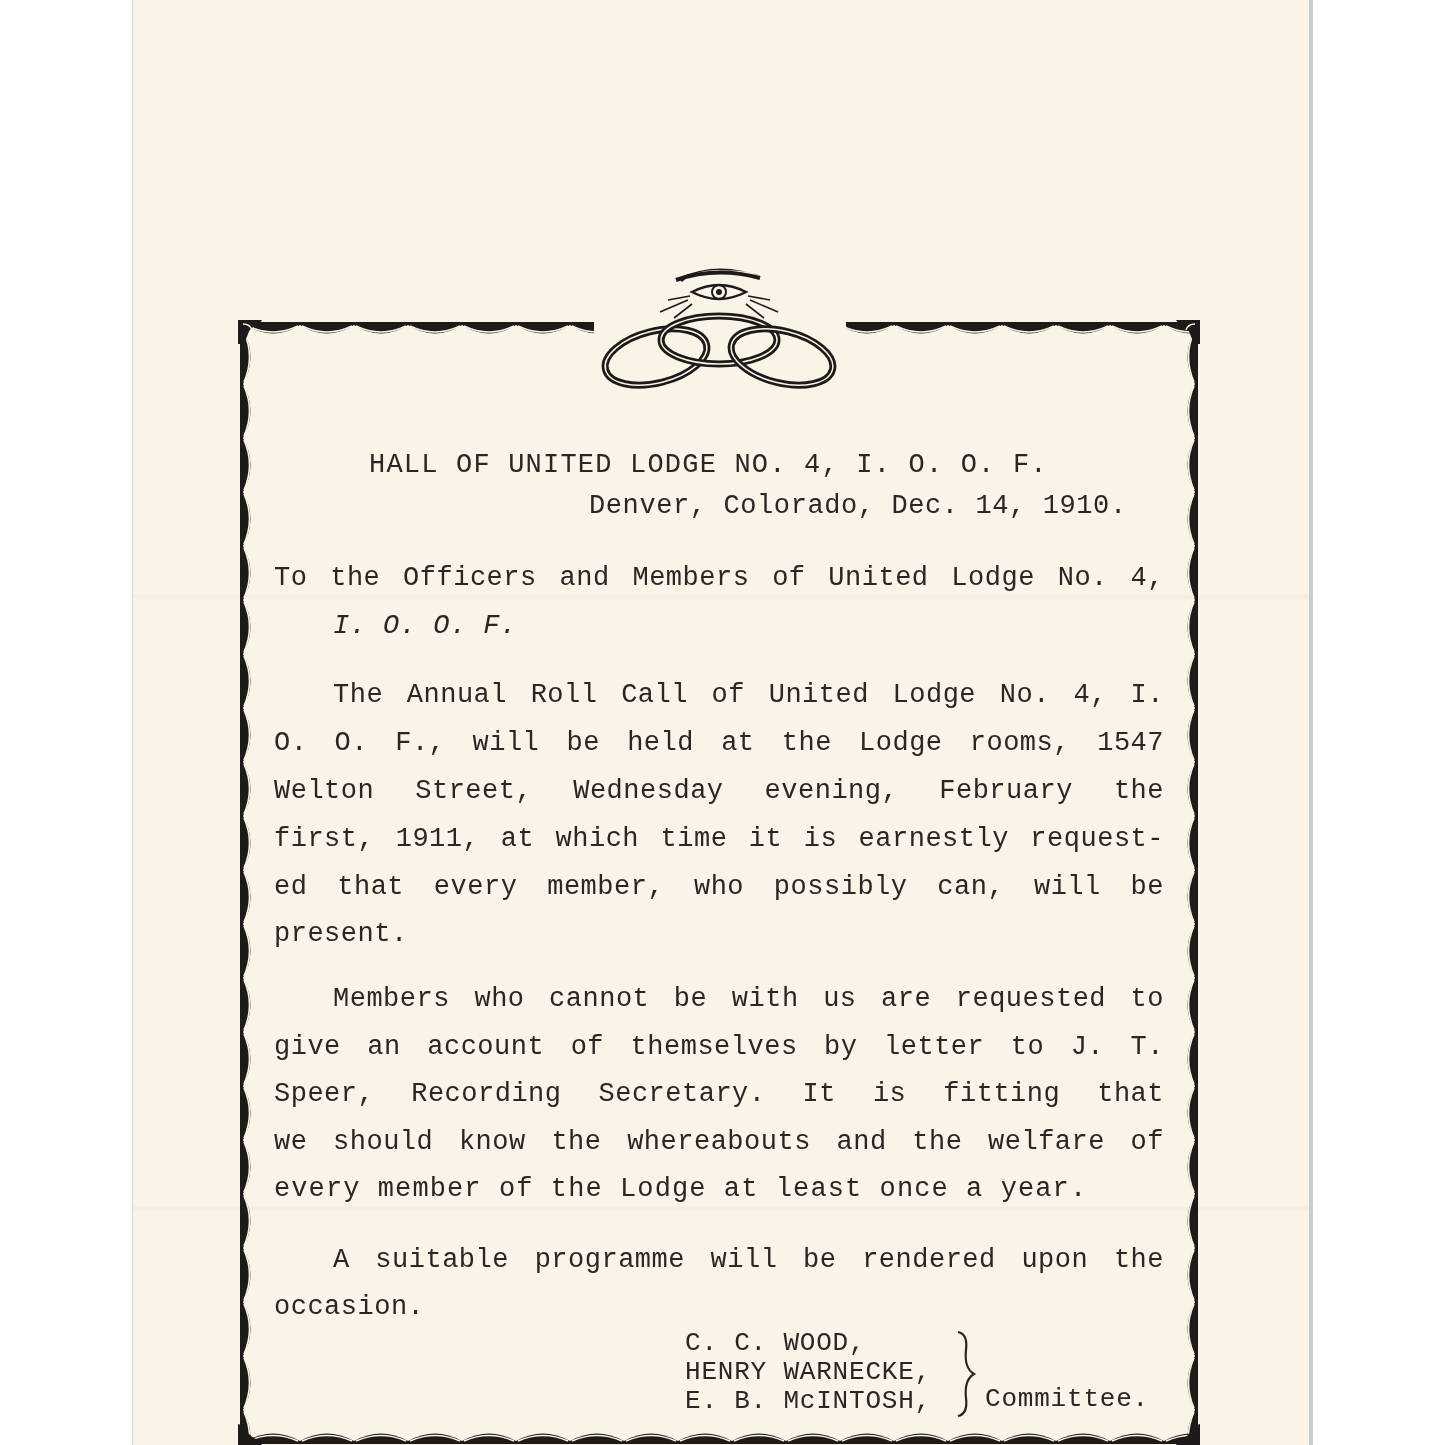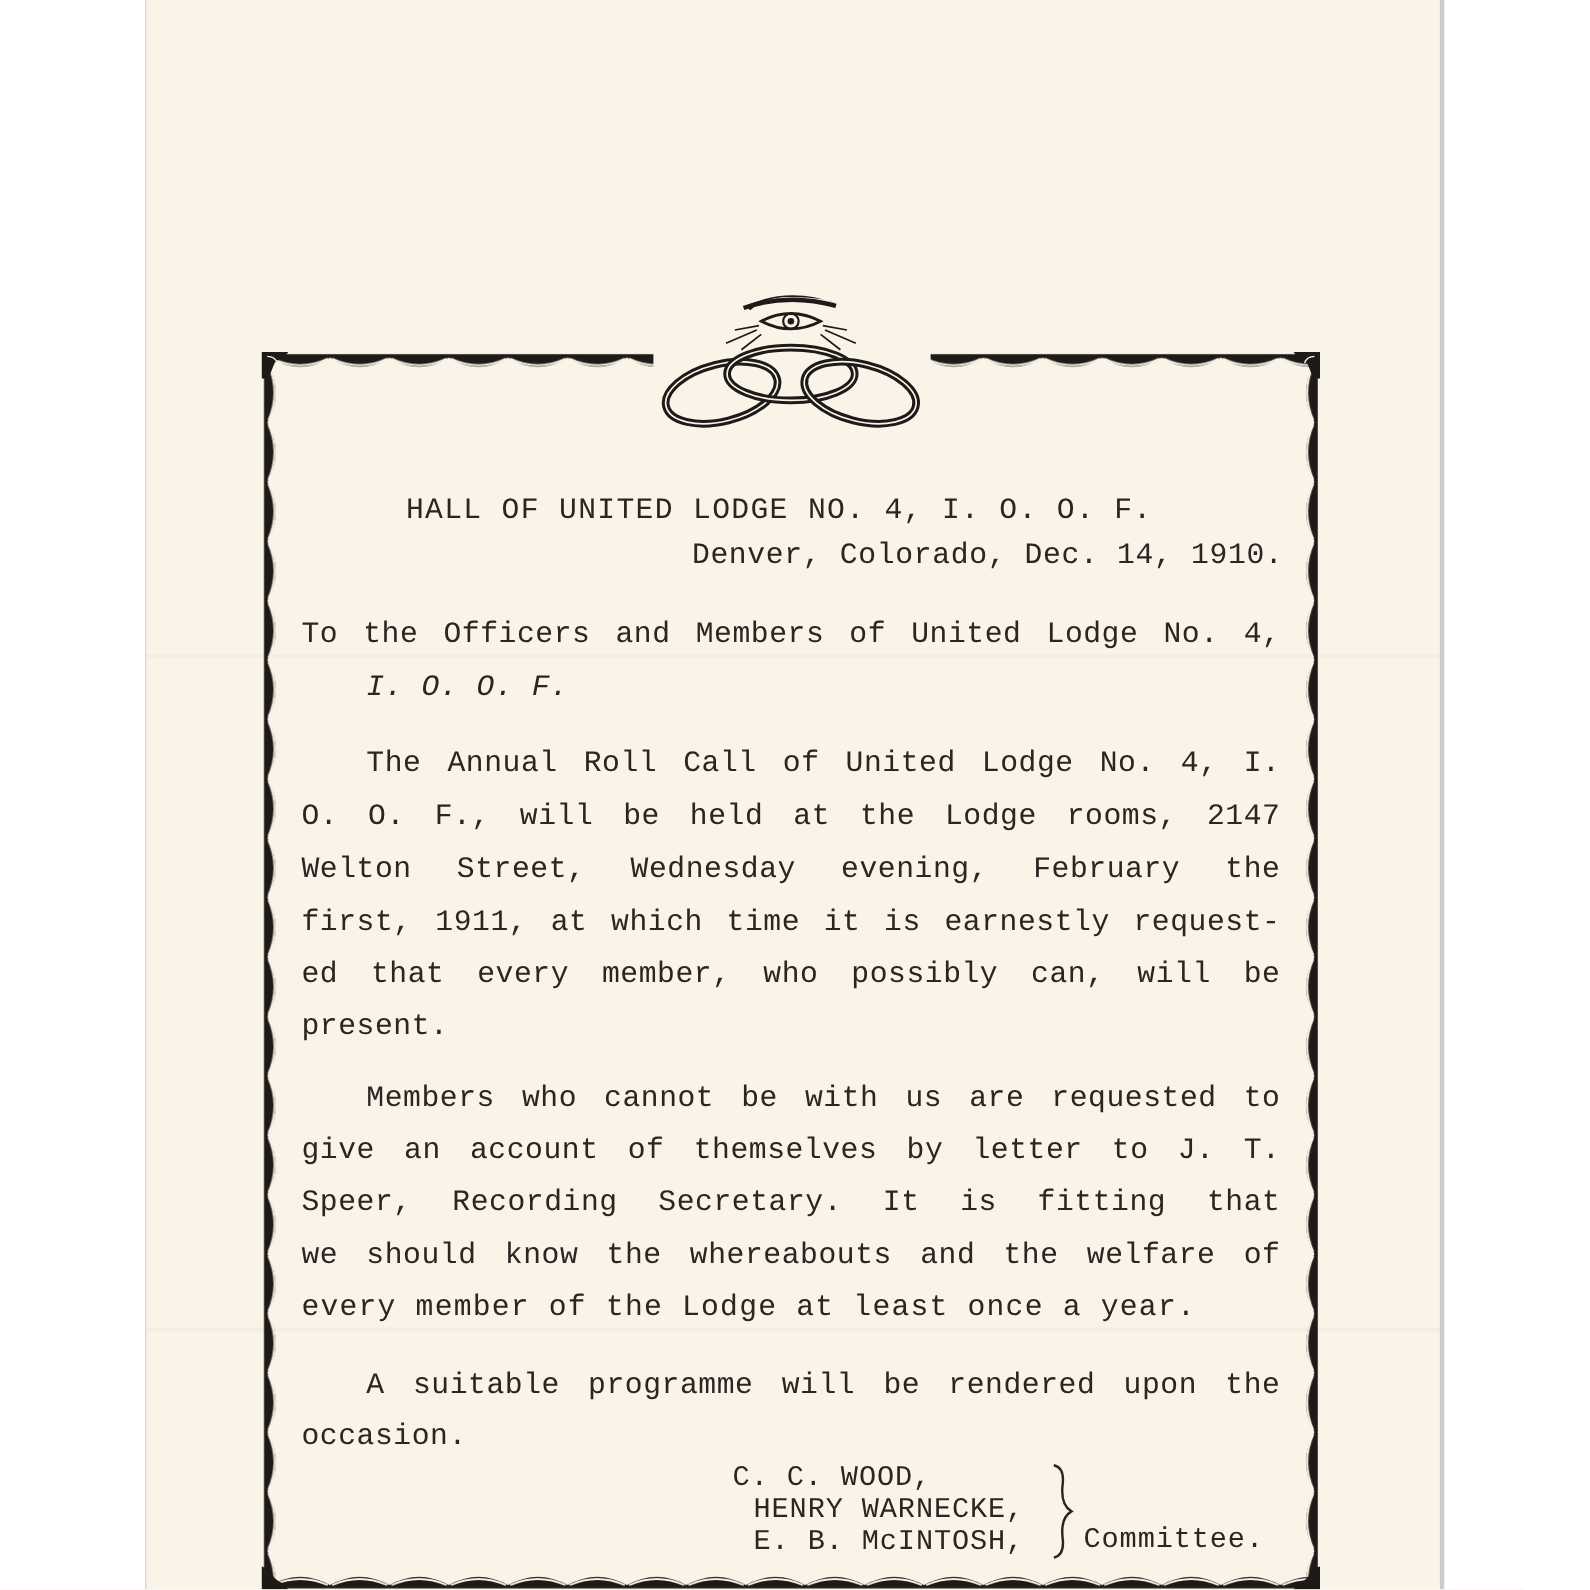--- a/index.html
+++ b/index.html
@@ -103,48 +103,48 @@
     <ellipse cx="58" cy="95" rx="52" ry="26" transform="rotate(-14 58 95)" stroke-width="1.5" stroke="#f9f3e8"></ellipse>
     <ellipse cx="121" cy="78" rx="58" ry="24" stroke-width="7"></ellipse>
     <ellipse cx="121" cy="78" rx="58" ry="24" stroke-width="1.5" stroke="#f9f3e8"></ellipse>
     <ellipse cx="184" cy="95" rx="52" ry="26" transform="rotate(14 184 95)" stroke-width="7"></ellipse>
     <ellipse cx="184" cy="95" rx="52" ry="26" transform="rotate(14 184 95)" stroke-width="1.5" stroke="#f9f3e8"></ellipse>
   </g>
 </svg>
 
 <div class="line" style="left:369px; top:450px; letter-spacing:1.2px;">HALL OF UNITED LODGE NO. 4, I. O. O. F.</div>
 
-<div class="line" style="left:589px; top:491px; letter-spacing:0.6px;margin-left:40px;">Denver, Colorado, Dec. 14, 1910.</div>
+<div class="line" style="left:589px; top:491px; letter-spacing:0.6px;">Denver, Colorado, Dec. 14, 1910.</div>
 
 <div class="line just" style="left:274px; top:563px; width:890px;">To the Officers and Members of United Lodge No. 4,</div>
 <div class="line" style="left:333px; top:611px;font-style:italic;">I. O. O. F.</div>
 
 <div>
   <div class="line just" style="left:333px; top:680px; width:831px;">The Annual Roll Call of United Lodge No. 4, I.</div>
-  <div class="line just" style="left:274px; top:728px; width:890px;">O. O. F., will be held at the Lodge rooms, 2147</div>
+  <div class="line just" style="left:274px; top:728px; width:890px;">O. O. F., will be held at the Lodge rooms, 1547</div>
   <div class="line just" style="left:274px; top:776px; width:890px;">Welton Street, Wednesday evening, February the</div>
   <div class="line just" style="left:274px; top:824px; width:890px;">first, 1911, at which time it is earnestly request-</div>
   <div class="line just" style="left:274px; top:872px; width:890px;">ed that every member, who possibly can, will be</div>
   <div class="line" style="left:274px; top:919px;text-align:right;">present.</div>
 </div>
 
 <div>
   <div class="line just" style="left:333px; top:984px; width:831px;">Members who cannot be with us are requested to</div>
   <div class="line just" style="left:274px; top:1032px; width:890px;">give an account of themselves by letter to J. T.</div>
   <div class="line just" style="left:274px; top:1079px; width:890px;">Speer, Recording Secretary. It is fitting that</div>
   <div class="line just" style="left:274px; top:1127px; width:890px;">we should know the whereabouts and the welfare of</div>
   <div class="line" style="left:274px; top:1174px; letter-spacing:1.1px;">every member of the Lodge at least once a year.</div>
 </div>
 
 <div>
   <div class="line just" style="left:333px; top:1245px; width:831px;">A suitable programme will be rendered upon the</div>
   <div class="line" style="left:274px; top:1292px;">occasion.</div>
 </div>
 
 <div>
-  <div class="line sig" style="left:666px; top:1329px;">C. C. WOOD,</div>
+  <div class="line sig" style="left:685px; top:1329px;">C. C. WOOD,</div>
   <div class="line sig" style="left:685px; top:1358px;">HENRY WARNECKE,</div>
   <div class="line sig" style="left:685px; top:1387px;">E. B. McINTOSH,</div>
   <svg class="brace" style="left:954px; top:1330px;" width="26" height="88" viewBox="0 0 26 88">
     <path d="M4 2 Q14 4 12 20 Q10 38 20 44 Q10 50 12 68 Q14 84 4 86" fill="none" stroke="#2b2622" stroke-width="2.2"></path>
   </svg>
   <div class="line sig" style="left:985px; top:1358px;margin-top:27px;">Committee.</div>
 </div>
 
 </body></html>

